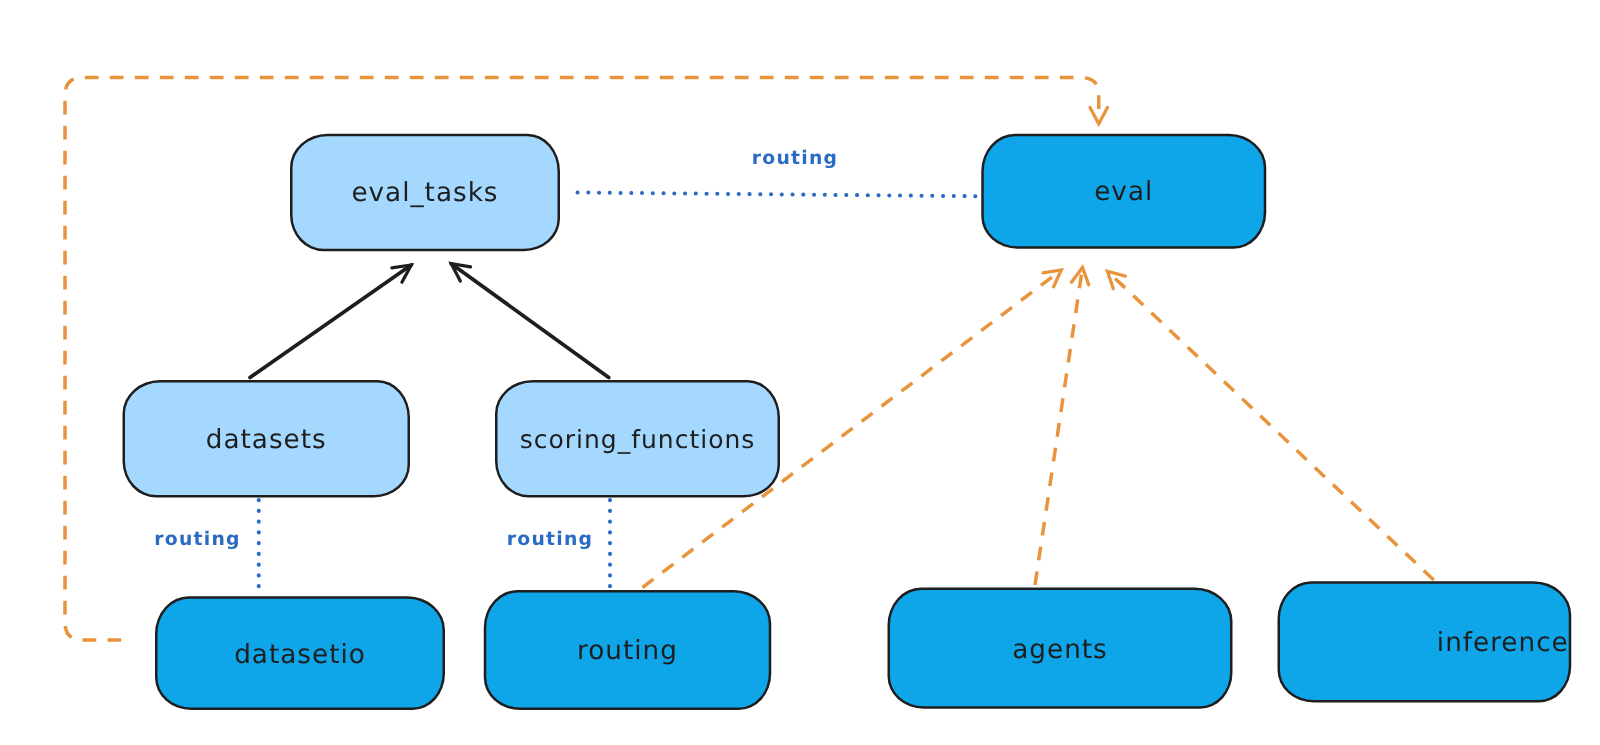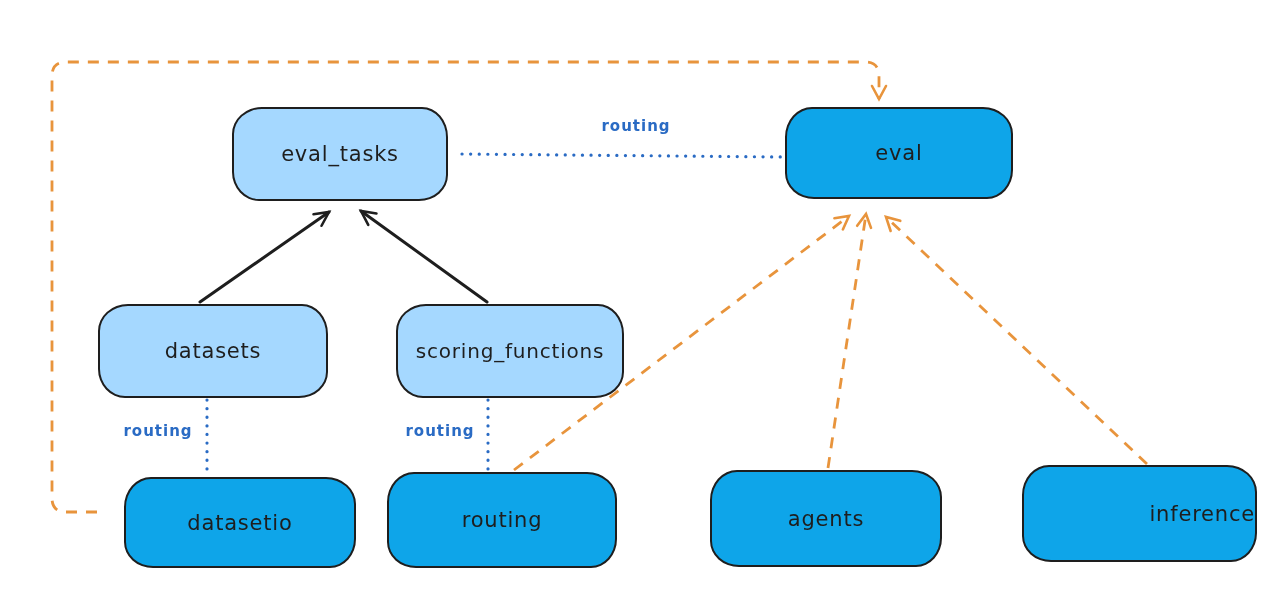--- a/index.html
+++ b/index.html
@@ -25,21 +25,21 @@
     color:#2a6bc4;font-weight:bold;font-size:15px;letter-spacing:1px;
     text-align:center;
   }
   
   #n-eval-tasks{left:232px;top:107px;width:216px;height:94px;}
   #n-eval{left:785px;top:107px;width:228px;height:92px;}
   #n-datasets{left:98px;top:304px;width:230px;height:94px;}
   #n-scoring-functions{left:396px;top:304px;width:228px;height:94px;font-size:20px;}
   #n-datasetio{left:95px;top:477px;width:232px;height:91px;margin-left:29px;}
   #n-scoring{left:387px;top:472px;width:230px;height:96px;}
-  #n-agents{left:710px;top:470px;width:232px;height:97px;}
+  #n-agents{left:710px;top:470px;width:276px;height:97px;}
   #n-inference{left:1022px;top:465px;width:235px;height:97px;justify-content:flex-end;}
   
   #lbl-routing-top{left:582px;top:117px;width:108px;}
   #lbl-routing-left{left:112px;top:422px;width:92px;}
   #lbl-routing-mid{left:394px;top:422px;width:92px;}
 </style>
 </head>
 <body>
 
 <div class="canvas">

